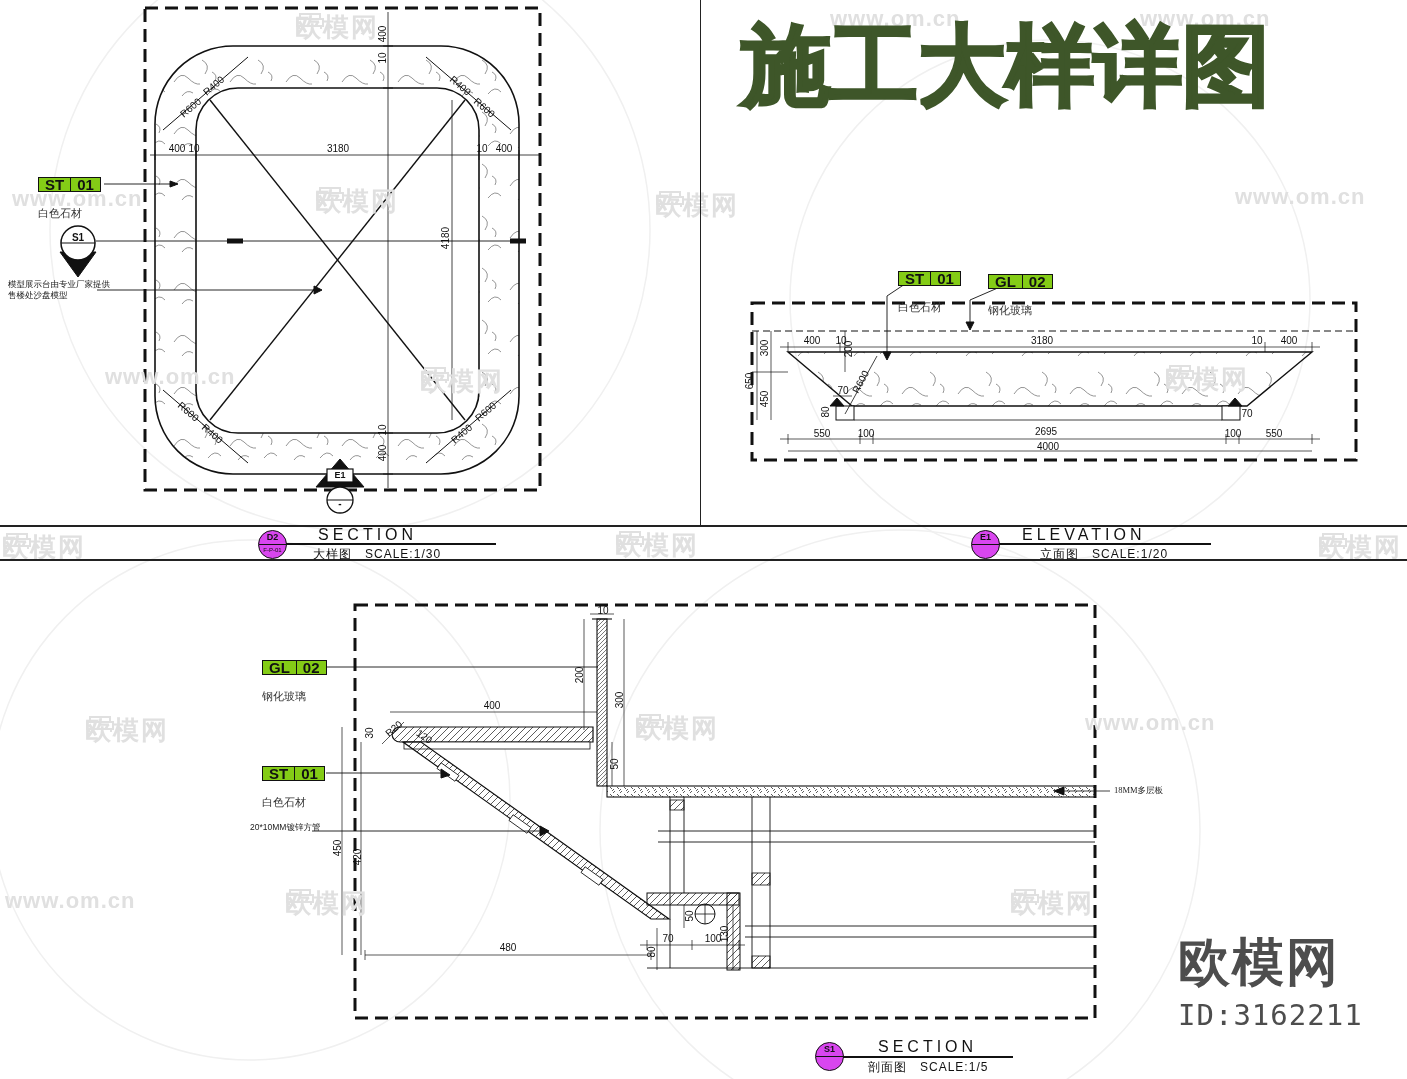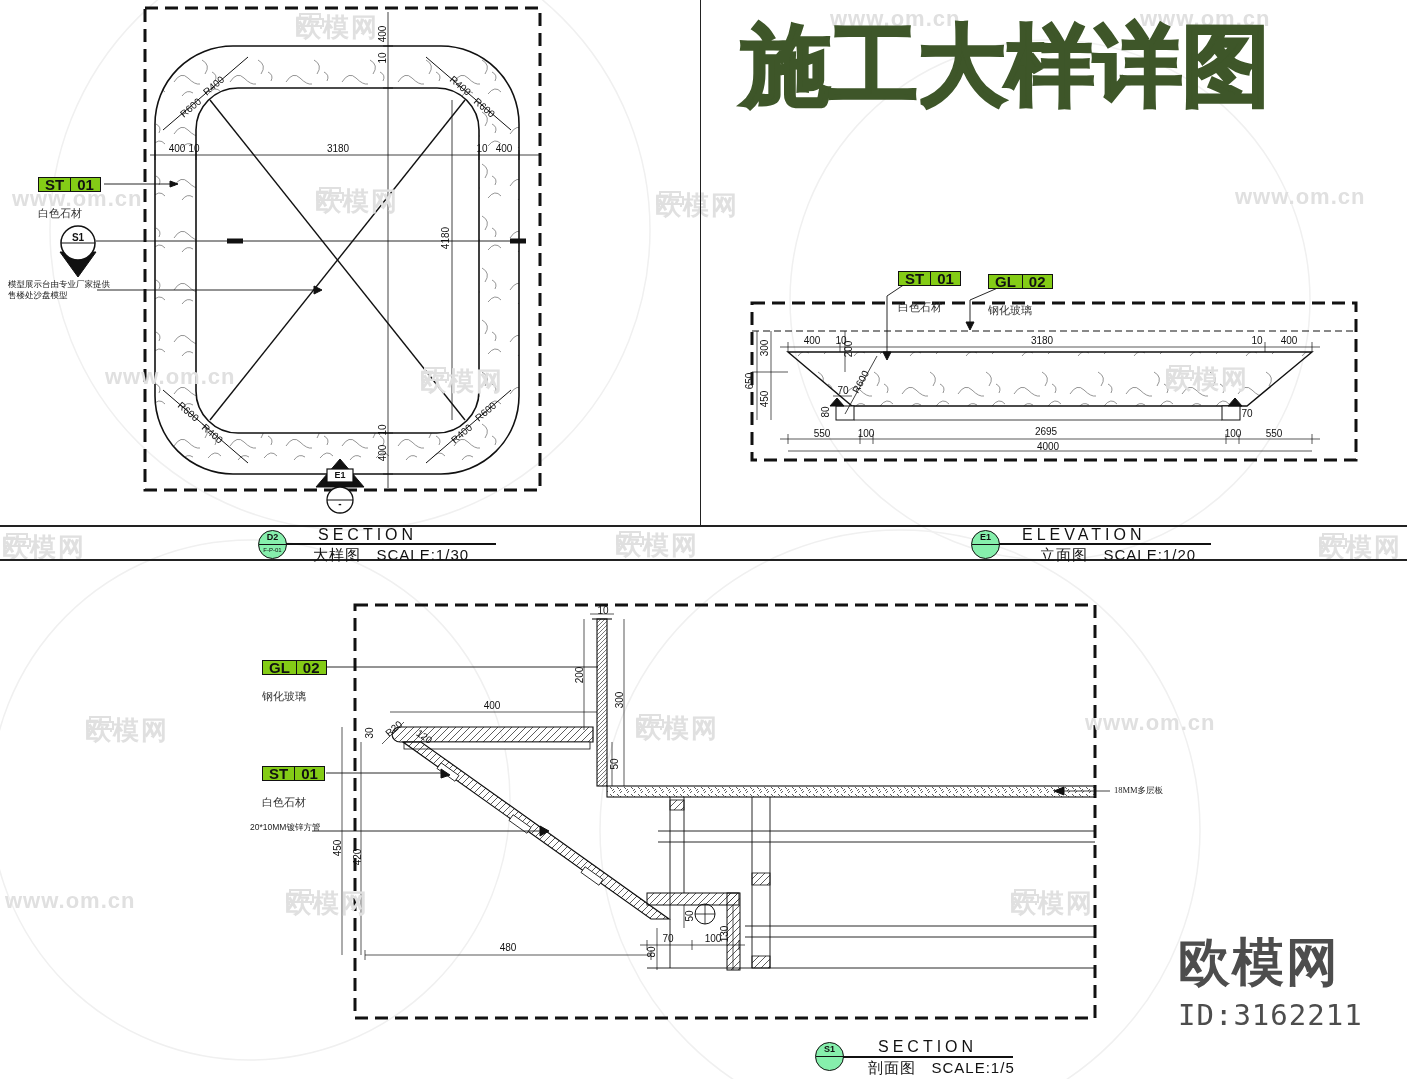--- a/index.html
+++ b/index.html
@@ -16,26 +16,26 @@
        transform:translate(-50%,-50%);}
   
   .tag{position:absolute;}
   .tag .box{display:flex;border:1.5px solid #111;background:#84cc16;font-size:15px;font-weight:bold;line-height:11px;}
   .tag .box b{padding:1px 6px;}
   .tag .box b:first-child{border-right:1.5px solid #111;}
   .tag .desc{font-size:11px;color:#333;margin-top:14px;white-space:nowrap;}
   
   .tblock{position:absolute;}
   .tcirc{position:absolute;width:27px;height:27px;border:1.5px solid #111;border-radius:50%;
-         background:#86efac;text-align:center;}
+         background:#d946ef;text-align:center;}
   .tcirc .ref{display:block;font-size:9px;font-weight:bold;line-height:13px;border-bottom:1.2px solid #111;}
   .tcirc .sub{display:block;font-size:6px;line-height:10px;}
   .tname{position:absolute;font-size:16px;letter-spacing:4px;color:#111;white-space:nowrap;}
   .trule{position:absolute;height:1.5px;background:#111;}
-  .tcap{position:absolute;font-size:15px;letter-spacing:1px;color:#111;white-space:nowrap;}
+  .tcap{position:absolute;font-size:12px;letter-spacing:1px;color:#111;white-space:nowrap;}
   
   .note{position:absolute;font-size:8.5px;line-height:11px;color:#222;white-space:nowrap;}
   
   .big-title{position:absolute;left:742px;top:14px;width:660px;
      font-family:"DejaVu Sans",sans-serif;font-weight:900;font-size:88px;line-height:1.18;
      color:#3e5629;-webkit-text-stroke:3px #3e5629;white-space:nowrap;}
   
   .logo{position:absolute;left:1178px;top:928px;color:#4d4d4d;}
   .logo .brand{font-size:52px;font-weight:bold;letter-spacing:2px;font-family:"DejaVu Sans",sans-serif;}
   .logo .lid{font-size:29px;font-family:"DejaVu Sans Mono",monospace;letter-spacing:1px;margin-top:0;}

